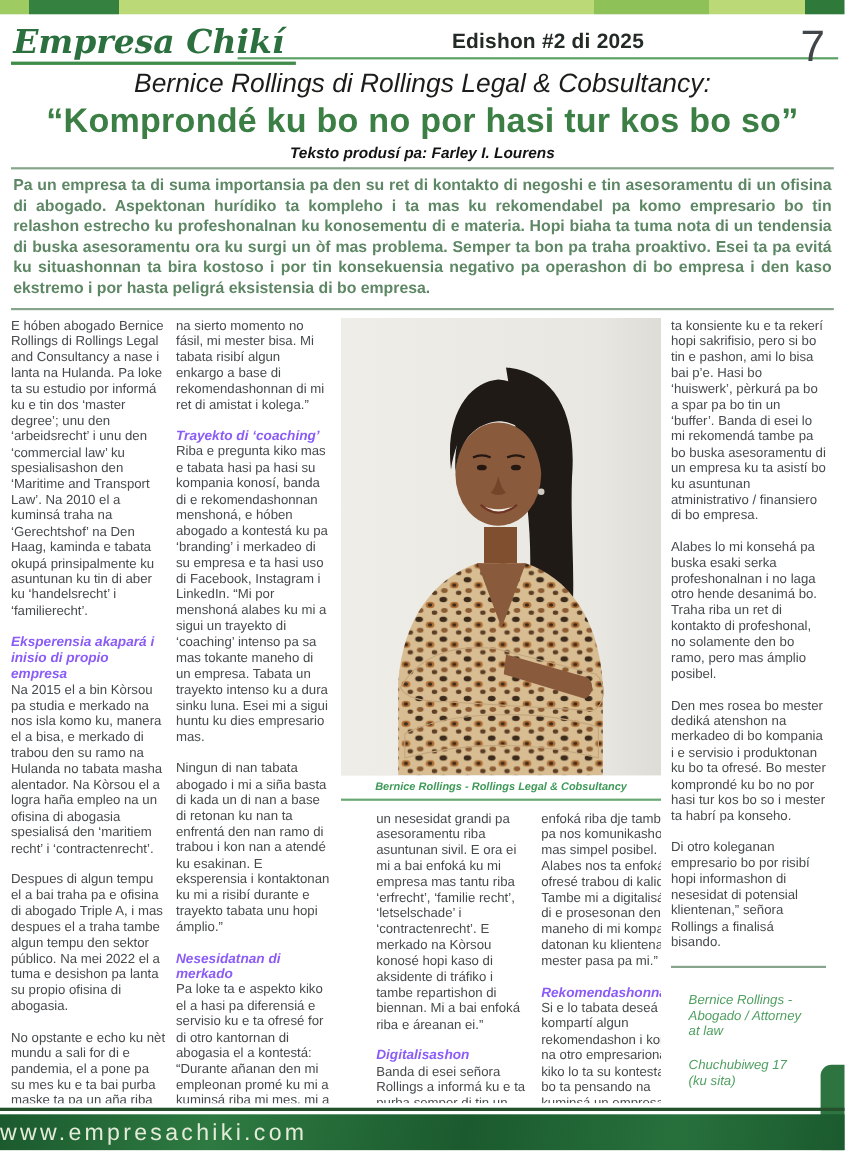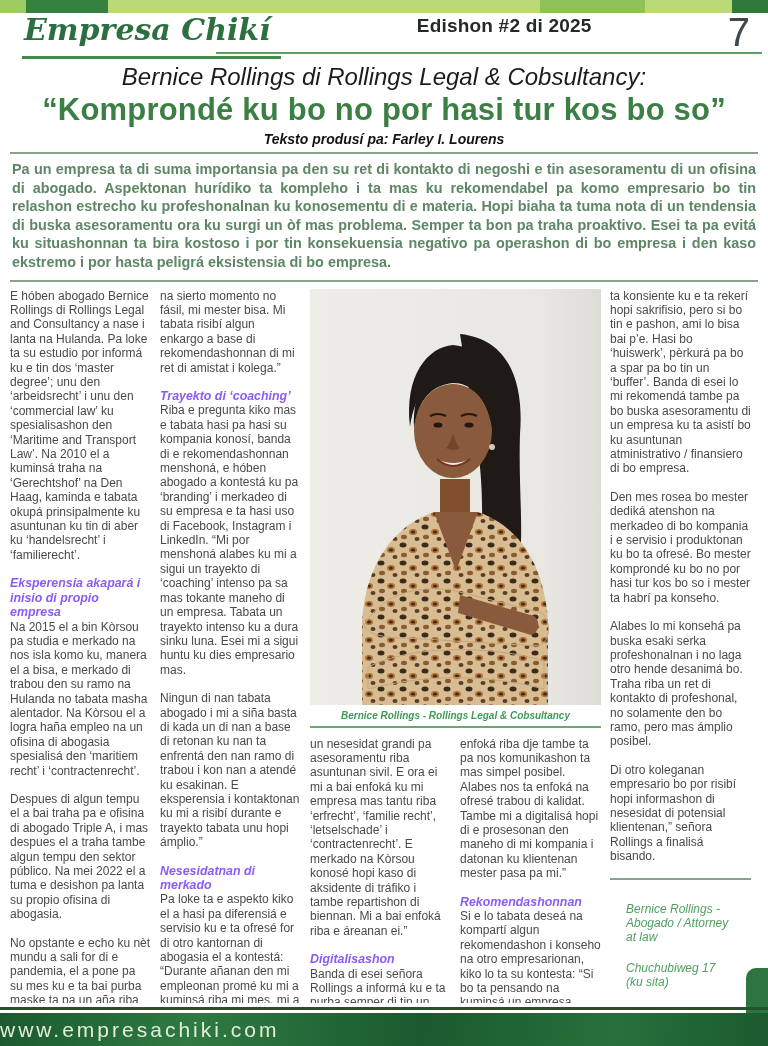--- a/index.html
+++ b/index.html
@@ -15,22 +15,22 @@
     height:13px; width:100%;
     background:linear-gradient(90deg,
       #9ecb62 0, #9ecb62 26px,
       #35813f 26px, #35813f 108px,
       #bcd977 108px, #bcd977 540px,
       #8fc159 540px, #8fc159 645px,
       #bcd977 645px, #bcd977 732px,
       #2f7a3b 732px, #2f7a3b 768px);
   }
   .header-row {
-    position:relative; display:flex; 
-    padding:2px 8px 0 22px; height:46px;
+    position:relative; display:flex; align-items:flex-end;
+    padding:2px 8px 0 10px; height:46px;
   }
   .header-rule {
     position:absolute; left:216px; right:6px; bottom:5px;
     height:2px; background:#5ba164;
   }
   .logo {
     font-family:"DejaVu Serif", serif; font-style:italic; font-weight:bold;
     font-size:30px; color:#2d7040; line-height:1;
     border-bottom:3px solid #3f8c4b; padding:0 10px 2px 2px;
   }
@@ -73,21 +73,21 @@
     font-size:12.4px; line-height:14.4px; margin:0;
   }
   .middle { flex:0 0 291px; width:291px; display:flex; flex-direction:column; overflow:hidden; }
   .photo-frame { height:416px; background:#ebe9e4; overflow:hidden; }
   .photo-frame svg { display:block; }
   .photo-caption {
     text-align:center; color:#3f9a58; font-weight:bold; font-style:italic;
     font-size:10px; margin-top:5px;
   }
   .caption-rule { border-bottom:2px solid #67a873; margin:5px 0 9px; }
-  .middle-cols { display:flex; gap:9px; flex:1; overflow:hidden; }
+  .middle-cols { display:flex; gap:9px; flex:1; overflow:hidden;margin-left:32px; }
   .subcol { flex:0 0 141px; width:141px; overflow:hidden; }
   .contact {
     border-top:2px solid #86a58c; padding-top:6px; margin-top:2px;
     color:#4f9f60; font-style:italic; font-size:12px; line-height:14.4px;
     word-wrap:break-word;
   }
   .contact div { margin:16px; }
   
   .corner-tab {
     position:absolute; right:0; bottom:0; width:22px; height:78px;
@@ -203,22 +203,22 @@
         <div class="col subcol">
           <p>enfoká riba dje tambe ta pa nos komunikashon ta mas simpel posibel. Alabes nos ta enfoká na ofresé trabou di kalidat. Tambe mi a digitalisá hopi di e prosesonan den maneho di mi kompania i datonan ku klientenan mester pasa pa mi.”</p>
           <h3>Rekomendashonnan</h3>
           <p>Si e lo tabata deseá na kompartí algun rekomendashon i konseho na otro empresarionan, kiko lo ta su kontesta: “Si bo ta pensando na kuminsá un empresa nobo, ami lo konsehá pa bo ‘start’. Bo mester</p>
         </div>
       </div>
     </div>
 
     <div class="col">
       <p>ta konsiente ku e ta rekerí hopi sakrifisio, pero si bo tin e pashon, ami lo bisa bai p’e. Hasi bo ‘huiswerk’, pèrkurá pa bo a spar pa bo tin un ‘buffer’. Banda di esei lo mi rekomendá tambe pa bo buska asesoramentu di un empresa ku ta asistí bo ku asuntunan atministrativo / finansiero di bo empresa.</p>
+      <p>Alabes lo mi konsehá pa buska esaki serka profeshonalnan i no laga otro hende desanimá bo. Traha riba un ret di kontakto di profeshonal, no solamente den bo ramo, pero mas ámplio posibel.</p>
       <p>Den mes rosea bo mester dediká atenshon na merkadeo di bo kompania i e servisio i produktonan ku bo ta ofresé. Bo mester komprondé ku bo no por hasi tur kos bo so i mester ta habrí pa konseho.</p>
-      <p>Alabes lo mi konsehá pa buska esaki serka profeshonalnan i no laga otro hende desanimá bo. Traha riba un ret di kontakto di profeshonal, no solamente den bo ramo, pero mas ámplio posibel.</p>
       <p>Di otro koleganan empresario bo por risibí hopi informashon di nesesidat di potensial klientenan,” señora Rollings a finalisá bisando.</p>
       <div class="contact">
         <div>Bernice Rollings - Abogado / Attorney at law</div>
         <div>Chuchubiweg 17 (ku sita)</div>
         <div>WhatsApp Business: 662 6586</div>
         <div>https://rollingslegal.com/</div>
         <div>kaso@rollingslegal.com</div>
       </div>
     </div>
 

